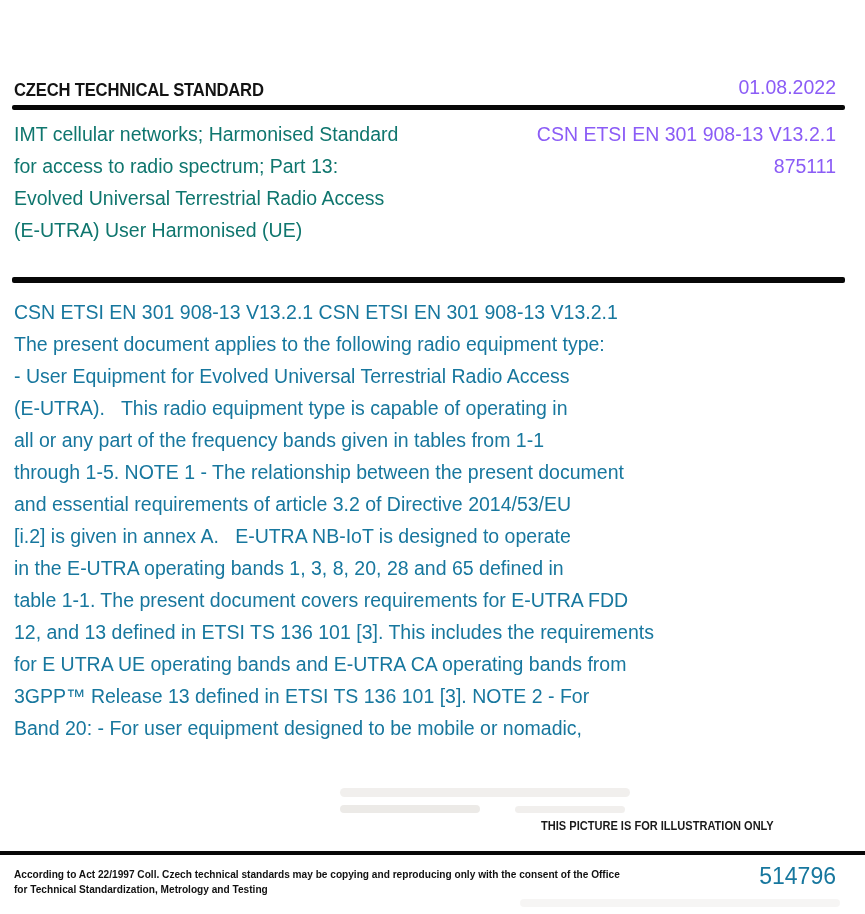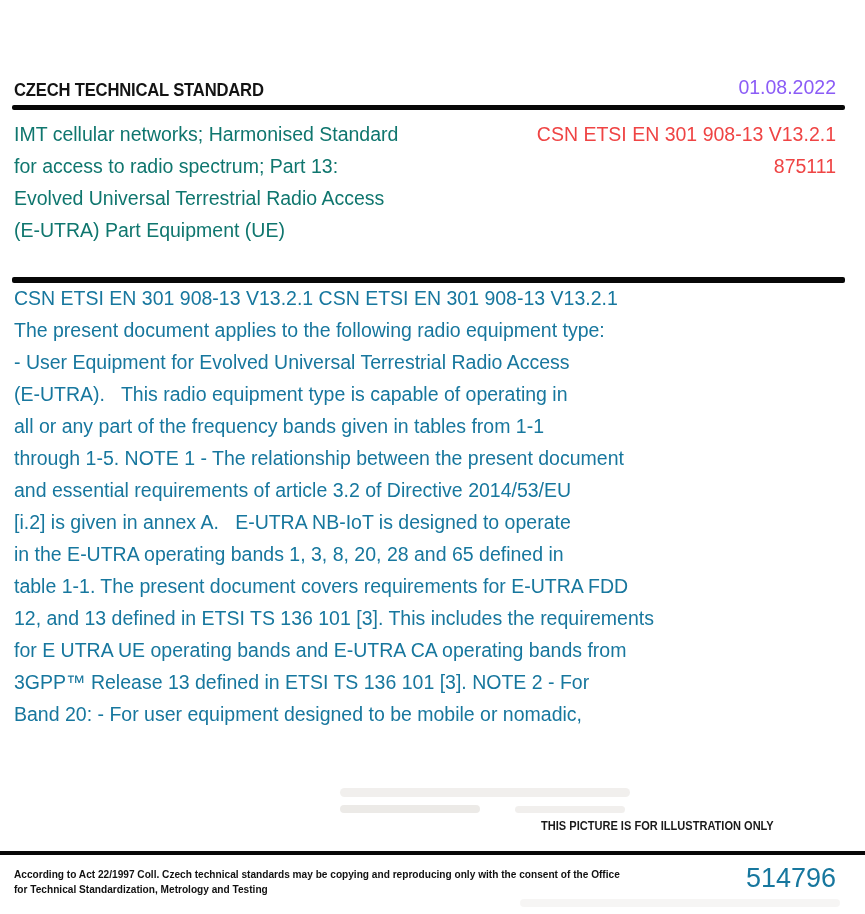--- a/index.html
+++ b/index.html
@@ -53,29 +53,29 @@
     font-size: 19.5px;
     line-height: 32px;
     color: #0f766e;
   }
   .title-right {
     position: absolute;
     right: 29px;
     top: 112px;
     font-size: 19.5px;
     line-height: 32px;
-    color: #ef4444;
+    color: #8b5cf6;
     text-align: right;
   }
   .line { white-space: pre; }
 
   .abstract {
     position: absolute;
     left: 14px;
-    top: 276px;
+    top: 290px;
     font-size: 19.5px;
     line-height: 32px;
     color: #17779E;
   }
 
   .smudge {
     position: absolute;
     background: rgba(168, 158, 146, 0.16);
     border-radius: 5px;
   }
@@ -104,40 +104,40 @@
     font-weight: bold;
     line-height: 15px;
     color: #111111;
     transform: scaleX(0.88);
     transform-origin: left top;
   }
   .doc-number {
     position: absolute;
     right: 29px;
     top: 857px;
-    font-size: 27px;
+    font-size: 23px;
     color: #17779E;
     white-space: pre;
   }
 </style>
 </head>
 <body>
 
 <div class="page">
 
   <div class="header-title">CZECH TECHNICAL STANDARD</div>
   <div class="pub-date">01.08.2022</div>
 
   <div class="rule rule-1"></div>
 
   <div class="title-left">
     <div class="line">IMT cellular networks; Harmonised Standard</div>
     <div class="line">for access to radio spectrum; Part 13:</div>
     <div class="line">Evolved Universal Terrestrial Radio Access</div>
-    <div class="line">(E-UTRA) Part Equipment (UE)</div>
+    <div class="line">(E-UTRA) User Harmonised (UE)</div>
   </div>
 
   <div class="title-right">
     <div class="line">CSN ETSI EN 301 908-13 V13.2.1</div>
     <div class="line">875111</div>
   </div>
 
   <div class="rule rule-2"></div>
 
   <div class="abstract">

